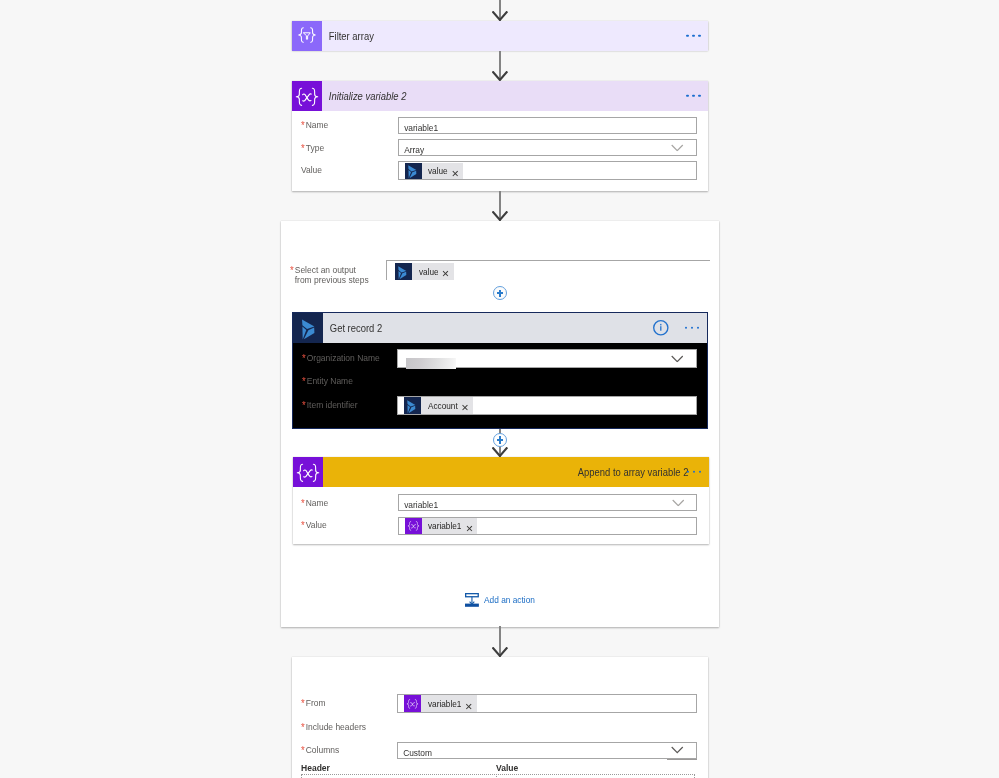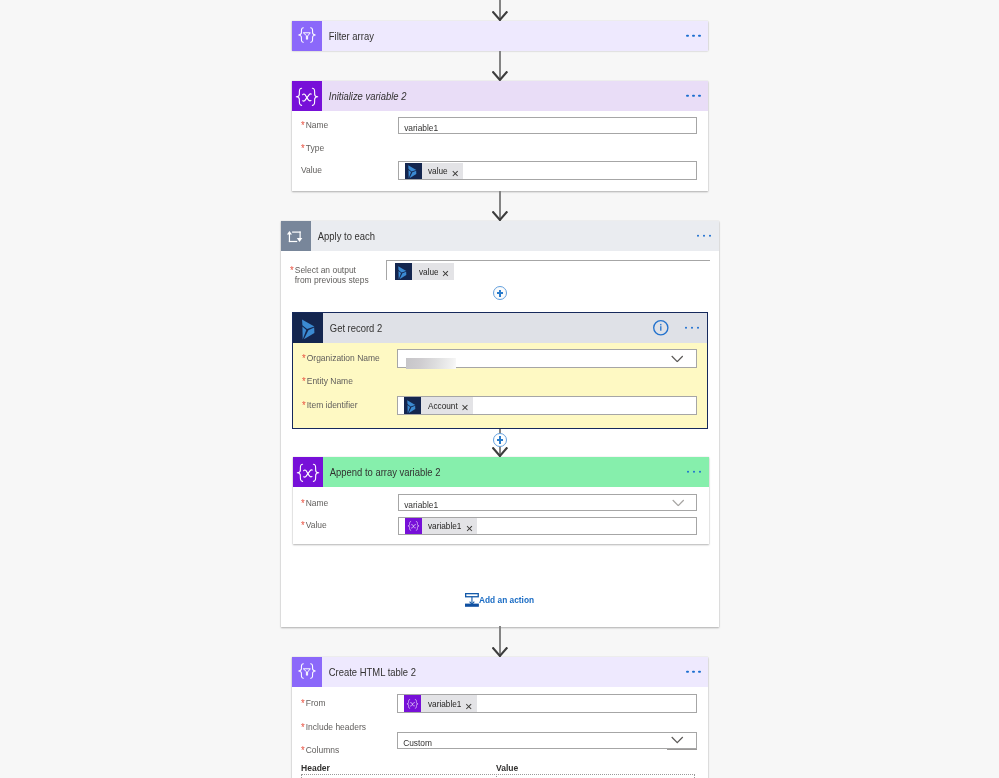--- a/index.html
+++ b/index.html
@@ -152,20 +152,26 @@
         <span class="lbl">Name</span>
     </div>
     <div class="fld" style="left:105.4px;top:36px;width:299px;height:17px;">
       <span class="txt">variable1</span>
     </div>
 
     <div class="row" style="left:8.8px;top:62px;">
       <span class="req">*</span>
         <span class="lbl">Type</span>
     </div>
+    <div class="fld" style="left:105.4px;top:58.7px;width:299px;height:16.5px;">
+      <span class="txt">Array</span>
+      <svg class="chev" width="12.5" height="7.5" viewBox="0 0 12.5 7.5">
+          <path d="M0.7 0.8 L6.25 6.4 L11.8 0.8" fill="none" stroke="#a8a6a4" stroke-width="1.25"></path>
+        </svg>
+    </div>
 
     <div class="row" style="left:8.8px;top:84.7px;">
       <span class="lbl">Value</span>
     </div>
     <div class="fld" style="left:105.4px;top:80.2px;width:299px;height:19.2px;">
       <div class="token" style="margin-left:6px;">
         <span class="tico" style="background:#14264f;">
           <svg width="17" height="17" viewBox="4.0 1.3 26.2 26.2">
               <use href="#g-d365"></use>
             </svg>
@@ -177,33 +183,20 @@
       </div>
     </div>
   </div>
 
   <div class="conn" style="left:499.1px;top:191px;height:29.6px;"></div>
   <svg style="position:absolute;left:492.2px;top:211.2px;" width="15.8" height="10.4" viewBox="0 0 15.8 10.4">
     <path d="M1.2 1.2 L7.9 9.0 L14.6 1.2" fill="none" stroke="#3d3d3d" stroke-width="2.1" stroke-linecap="square"></path>
   </svg>
 
   <div class="card" style="left:281.1px;top:220.9px;width:437.9px;height:406.6px;">
-    <div class="hdr" style="background:#eaecf0;">
-      <div class="iconbox" style="background:#78869a;">
-        <svg width="27.3" height="27.3" viewBox="0 0 27.3 27.3">
-            <use href="#g-loop"></use>
-          </svg>
-      </div>
-      <div class="ttl">Apply to each</div>
-      <div class="dots">
-          <i></i>
-          <i></i>
-          <i></i>
-        </div>
-    </div>
 
     <div class="row" style="left:9.2px;top:43.8px;display:block;width:170px;white-space:normal;">
       <span class="req">*</span><span class="lbl" style="white-space:pre-line;">Select an output
 from previous steps</span>
     </div>
     <div class="fld" style="left:105px;top:39.1px;width:323.5px;height:19.6px;border-bottom:none;border-right:none;">
       <div class="token" style="margin-left:8px;">
         <span class="tico" style="background:#14264f;">
           <svg width="17" height="17" viewBox="4.0 1.3 26.2 26.2">
               <use href="#g-d365"></use>
@@ -212,21 +205,21 @@
         <span class="tlabel">
             <span class="ttxt" style="width:19.5px"><span>value</span></span>
             <span class="tx">✕</span>
           </span>
       </div>
     </div>
 
     <div class="plusbtn" style="left:211.7px;top:65px;background:#fbfbfb;"></div>
   </div>
 
-  <div class="card" style="left:292px;top:311.6px;width:416.1px;height:117.4px;border:1.3px solid #16295c;background:#fef9c3;box-shadow:none;">
+  <div class="card" style="left:292px;top:311.6px;width:416.1px;height:117.4px;border:1.3px solid #16295c;background:#000000;box-shadow:none;">
     <div class="hdr" style="background:#dfe1e7;height:30.5px;">
       <div class="iconbox" style="background:#14264f;">
         <svg width="30" height="30" viewBox="0 0 30 30">
             <use href="#g-d365"></use>
           </svg>
       </div>
       <div class="ttl">Get record 2</div>
       <svg style="position:absolute;right:38.4px;top:7.5px;" width="15.6" height="15.6" viewBox="0 0 15.6 15.6">
         <circle cx="7.8" cy="7.8" r="7.1" fill="none" stroke="#2372cd" stroke-width="1.35"></circle>
         <rect x="7.15" y="6.2" width="1.3" height="4.5" fill="#2372cd"></rect>
@@ -274,21 +267,21 @@
     </div>
   </div>
 
   <div class="conn" style="left:499.1px;top:429px;height:27.5px;"></div>
   <div class="plusbtn" style="left:492.7px;top:432.7px;background:#fff;"></div>
   <svg style="position:absolute;left:492.2px;top:447px;" width="15.8" height="10.4" viewBox="0 0 15.8 10.4">
     <path d="M1.2 1.2 L7.9 9.0 L14.6 1.2" fill="none" stroke="#3d3d3d" stroke-width="2.1" stroke-linecap="square"></path>
   </svg>
 
   <div class="card" style="left:292.9px;top:456.5px;width:416px;height:87.6px;">
-    <div class="hdr" style="background:#86efac;">
+    <div class="hdr" style="background:#eab308;justify-content:space-between;">
       <div class="iconbox" style="background:#7710d8;">
         <svg width="30" height="30" viewBox="0 0 30 30">
             <use href="#g-braces-var"></use>
           </svg>
       </div>
       <div class="ttl">Append to array variable 2</div>
       <div class="dots">
           <i></i>
           <i></i>
           <i></i>
@@ -318,49 +311,36 @@
             </svg>
         </span>
         <span class="tlabel">
             <span class="ttxt" style="width:33.5px"><span>variable1</span></span>
             <span class="tx">✕</span>
           </span>
       </div>
     </div>
   </div>
 
-  <div class="addaction" style="left:465.4px;top:593.3px;font-weight:bold;">
+  <div class="addaction" style="left:465.4px;top:593.3px;gap:5px;">
     <svg width="13.9" height="13.8" viewBox="0 0 13.9 13.8">
       <rect x="0.65" y="0.65" width="12.6" height="3.1" fill="none" stroke="#1359a8" stroke-width="1.3"></rect>
       <rect x="0.0" y="10.6" width="13.9" height="3.2" fill="#0f4fa0"></rect>
       <path d="M6.95 3.8 L6.95 11.2" stroke="#1359a8" stroke-width="1.1" fill="none"></path>
       <path d="M4.6 8.7 L6.95 11.3 L9.3 8.7" fill="none" stroke="#1359a8" stroke-width="1.1"></path>
     </svg>
     <span class="al">Add an action</span>
   </div>
 
   <div class="conn" style="left:499.1px;top:626px;height:30.7px;"></div>
   <svg style="position:absolute;left:492.2px;top:647.3px;" width="15.8" height="10.4" viewBox="0 0 15.8 10.4">
     <path d="M1.2 1.2 L7.9 9.0 L14.6 1.2" fill="none" stroke="#3d3d3d" stroke-width="2.1" stroke-linecap="square"></path>
   </svg>
 
   <div class="card" style="left:291.9px;top:656.7px;width:416.4px;height:121.3px;">
-    <div class="hdr" style="background:#eee9fe;">
-      <div class="iconbox" style="background:#8b68fa;">
-        <svg width="30" height="30" viewBox="0 0 30 30">
-            <use href="#g-braces-filter"></use>
-          </svg>
-      </div>
-      <div class="ttl">Create HTML table 2</div>
-      <div class="dots">
-          <i></i>
-          <i></i>
-          <i></i>
-        </div>
-    </div>
 
     <div class="row" style="left:8.7px;top:41px;">
       <span class="req">*</span>
         <span class="lbl">From</span>
     </div>
     <div class="fld" style="left:105.4px;top:37.6px;width:299.5px;height:18.7px;">
       <div class="token" style="margin-left:6px;">
         <span class="tico" style="background:#7710d8;">
           <svg width="17" height="17" viewBox="-1.4 -1.4 32.8 32.8">
               <use href="#g-braces-var"></use>
@@ -375,21 +355,21 @@
 
     <div class="row" style="left:8.7px;top:65.2px;">
       <span class="req">*</span>
         <span class="lbl">Include headers</span>
     </div>
 
     <div class="row" style="left:8.7px;top:88.7px;">
       <span class="req">*</span>
         <span class="lbl">Columns</span>
     </div>
-    <div class="fld" style="left:105.4px;top:75px;width:299.5px;height:17px;">
+    <div class="fld" style="left:105.4px;top:85px;width:299.5px;height:17px;">
       <span class="txt">Custom</span>
       <svg class="chev" width="12.5" height="7.5" viewBox="0 0 12.5 7.5">
           <path d="M0.7 0.8 L6.25 6.4 L11.8 0.8" fill="none" stroke="#5c5a58" stroke-width="1.25"></path>
         </svg>
       <span style="position:absolute;right:-1px;bottom:-2.6px;width:30px;height:1px;background:#9b9998;"></span>
     </div>
 
     <div class="thcell" style="left:9.6px;top:106.1px;">Header</div>
     <div class="thcell" style="left:203.8px;top:106.1px;">Value</div>
     <div style="position:absolute;left:8.9px;top:117px;width:392.7px;height:5px;border-top:1px dotted #9a9a9a;border-left:1px dotted #9a9a9a;border-right:1px dotted #9a9a9a;"></div>

